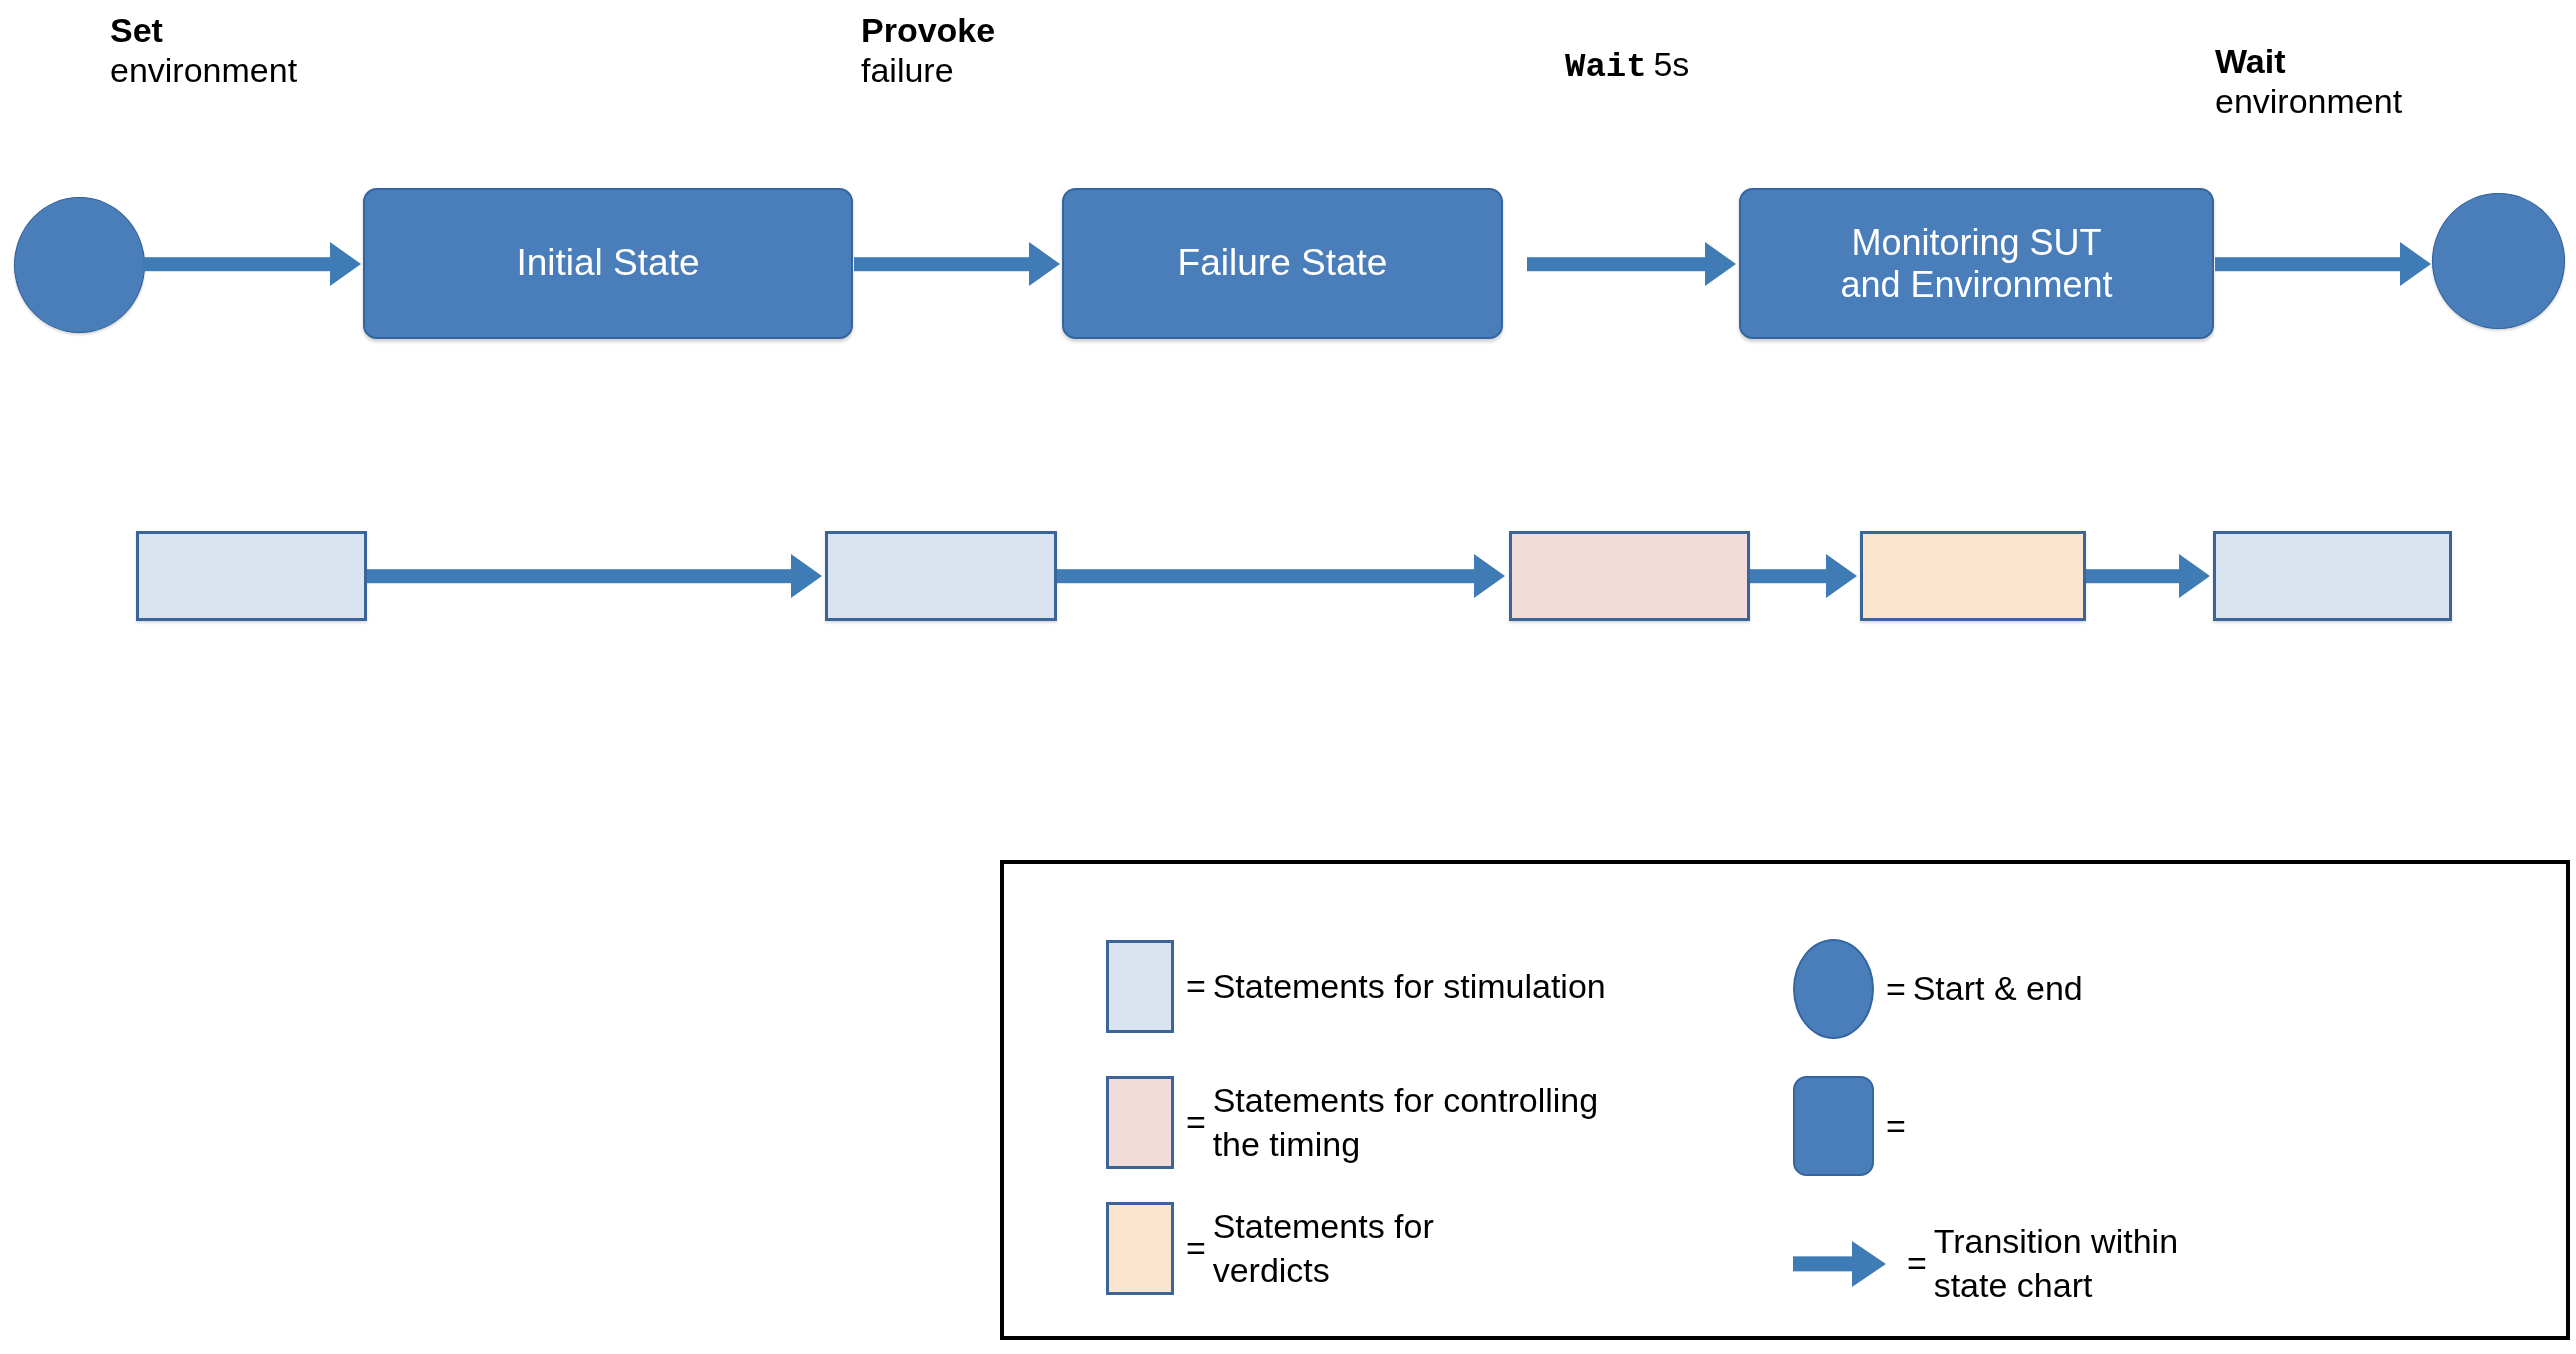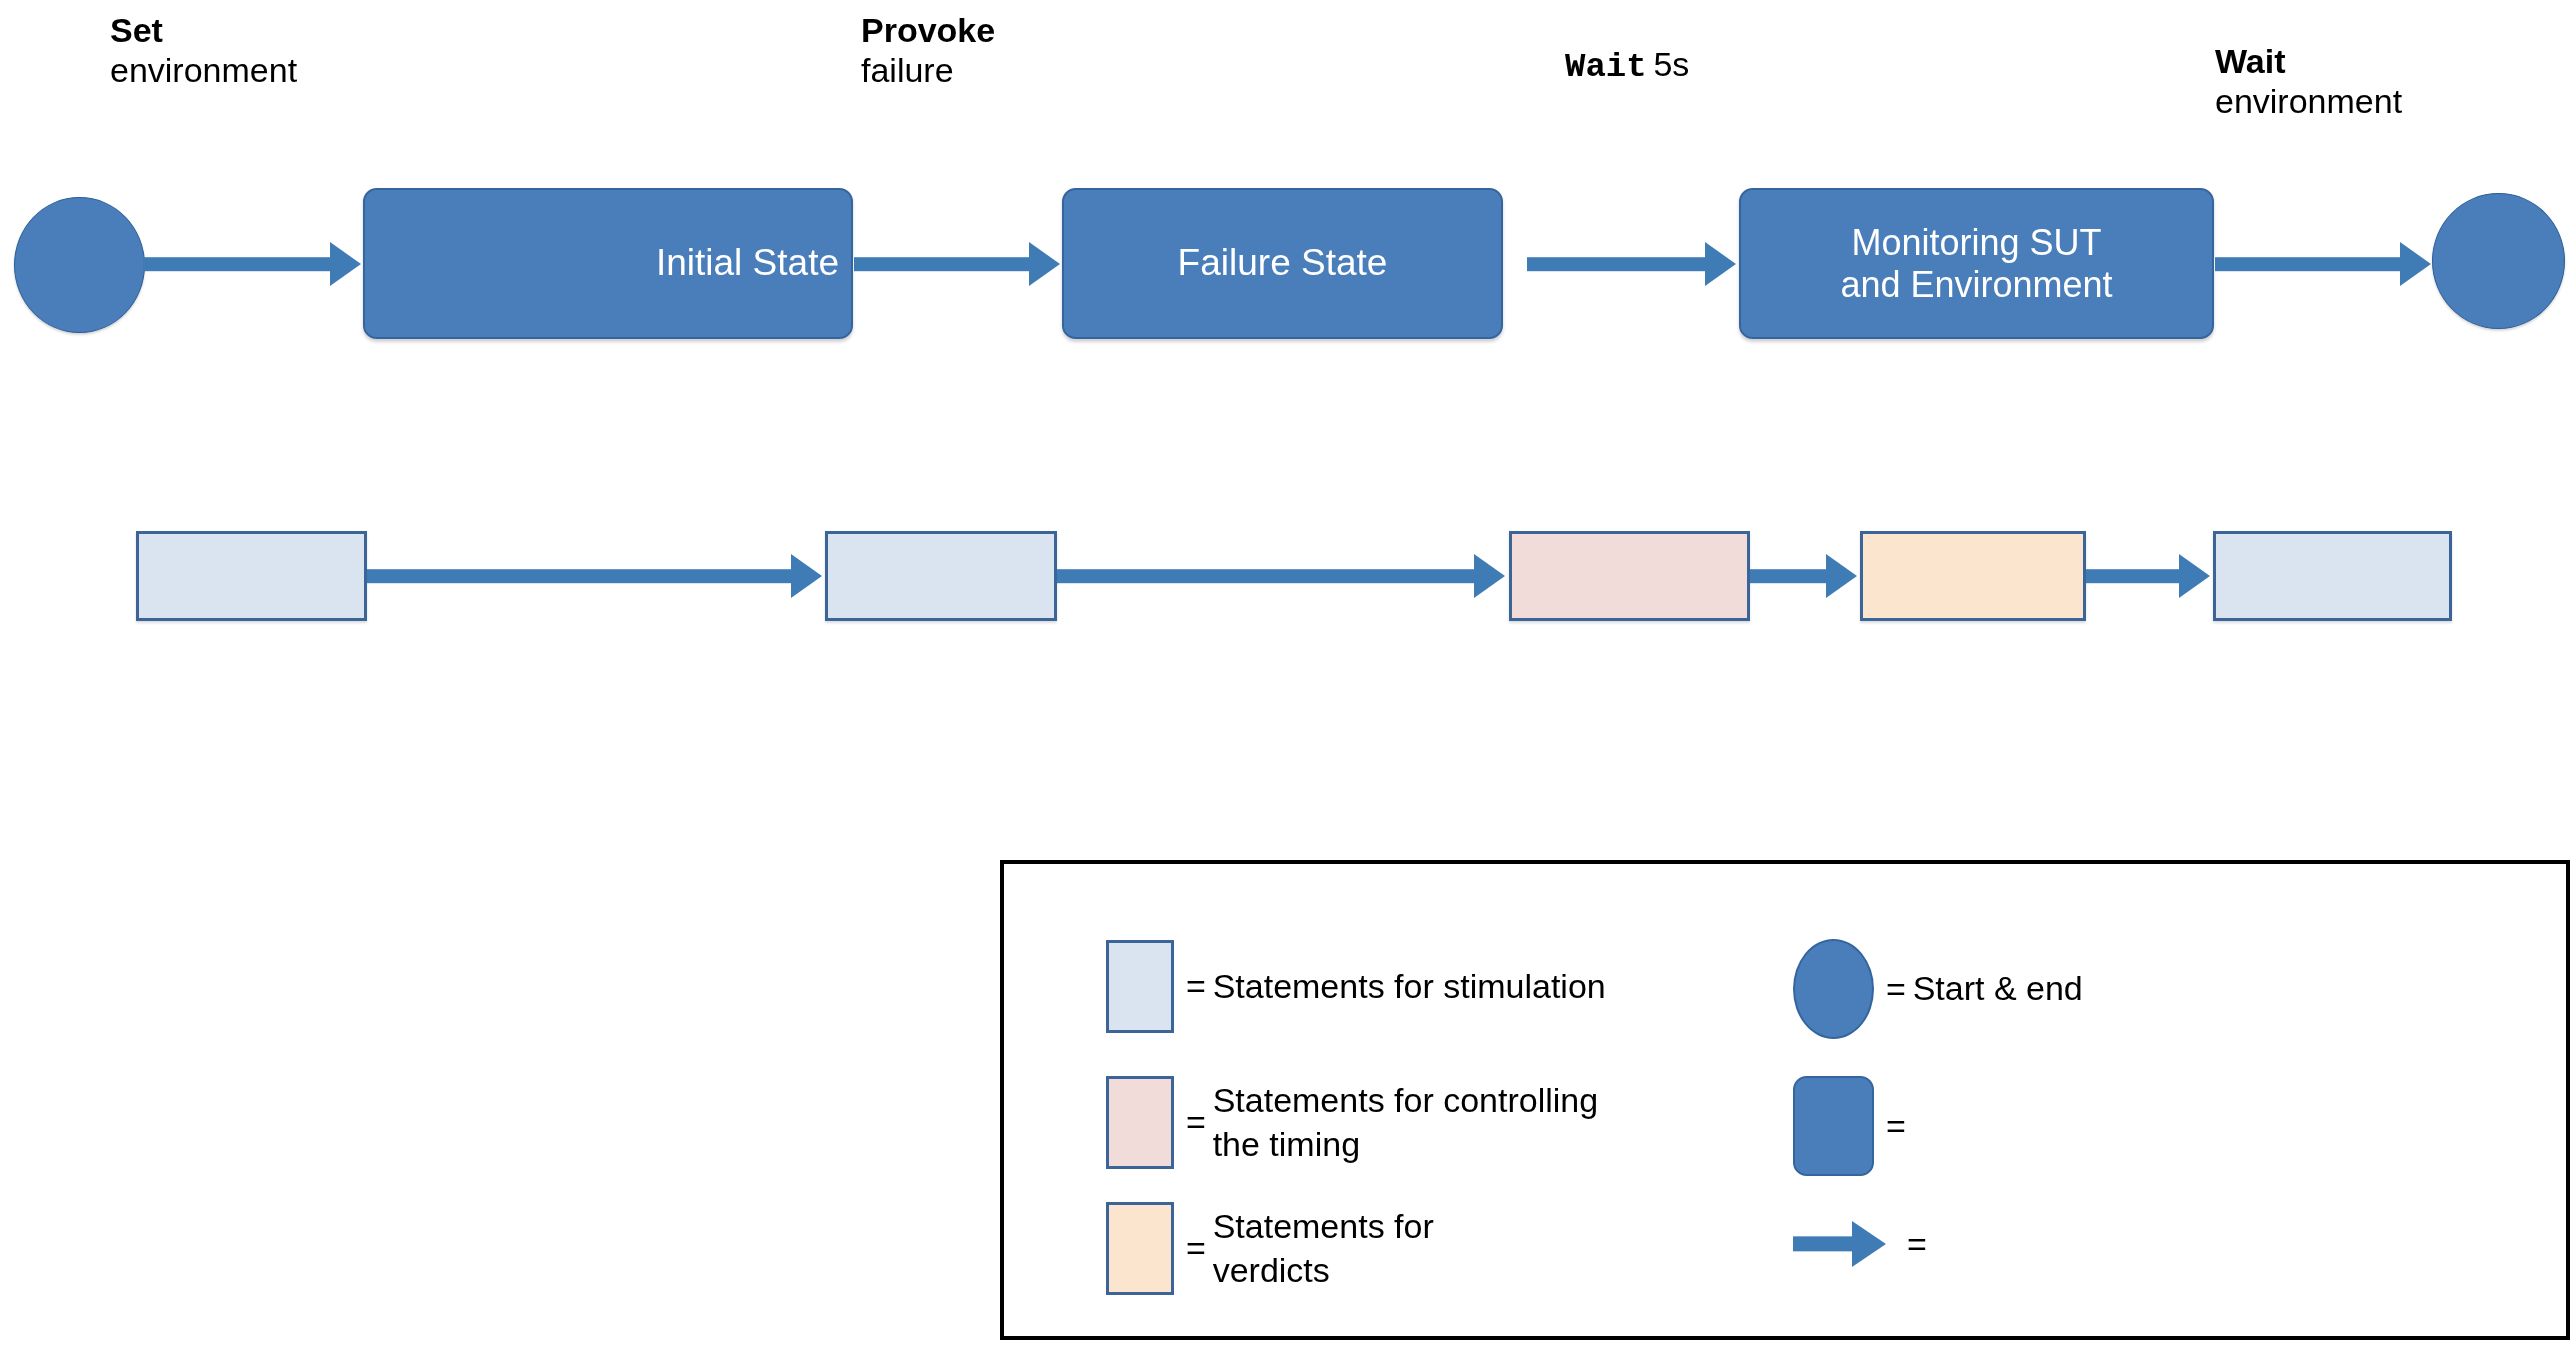--- a/index.html
+++ b/index.html
@@ -190,21 +190,21 @@
     <span class="ln2">environment</span>
   </div>
 
   <div class="start-end-node" style="left:13.6px; top:197px; width:129px; height:134px;"></div>
 
   <div class="arrow" style="left:143px; top:264px; width:221px;">
     <div class="shaft" style="width:190px;"></div>
     <div class="head" style="left:187px;"></div>
   </div>
 
-  <div class="state-box" style="left:363px; top:188px; width:490px; height:151px;justify-content:flex-end;">
+  <div class="state-box" style="left:363px; top:188px; width:490px; height:151px;">
     <span>Initial State</span>
   </div>
 
   <div class="arrow" style="left:854px; top:264px; width:209px;">
     <div class="shaft" style="width:178px;"></div>
     <div class="head" style="left:175px;"></div>
   </div>
 
   <div class="state-box" style="left:1062px; top:188px; width:441px; height:151px;">
     <span>Failure State</span>
@@ -288,18 +288,20 @@
       <div class="legend-swatch-state"></div>
       <span class="legend-eq">=</span>
     </div>
 
     <div class="legend-row" style="left:789px; top:356px;">
       <div class="legend-swatch-arrow">
         <div class="l-shaft"></div>
         <div class="l-head"></div>
       </div>
       <span class="legend-eq">=</span>
+      <span class="legend-text" style="margin-left:6.8px;">Transition  within
+state chart</span>
     </div>
 
   </div>
 
 </div>
 
 
 </body></html>

